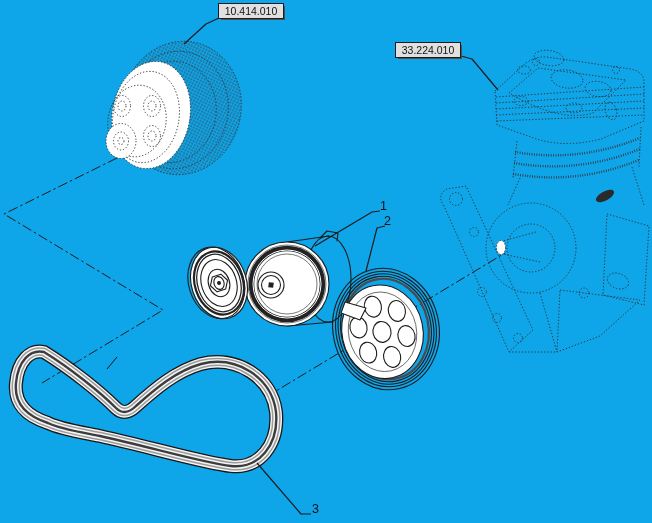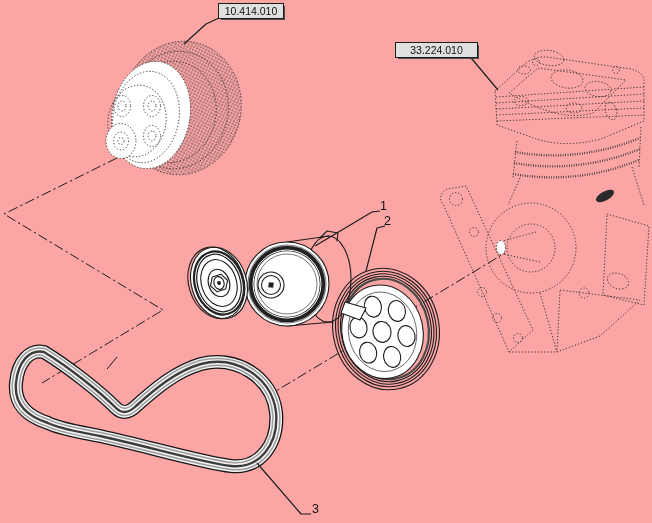--- a/index.html
+++ b/index.html
@@ -1,16 +1,16 @@
 <!DOCTYPE html>
 <html><head>
 <meta charset="utf-8">
 <style>
   html,body{margin:0;padding:0;background:#fff;}
-  #stage{position:relative;width:652px;height:523px;background:#fca5a5;overflow:hidden;
+  #stage{position:relative;width:652px;height:523px;background:#0ea5e9;overflow:hidden;
          font-family:"Liberation Sans",sans-serif;}
   #art{position:absolute;left:0;top:0;}
   .refbox{position:absolute;box-sizing:border-box;height:16px;
           background:#e0e0e0;border:1px solid #1c1c1c;
           box-shadow:2px 2px 0 -1px #4f4f4f;
           font-size:10.5px;line-height:14px;text-align:center;color:#111;
           padding:0 2px;white-space:nowrap;cursor:pointer;}
   .callout{position:absolute;font-size:12.5px;color:#111;line-height:12px;cursor:pointer;}
   
   .sld{fill:none;stroke:#1c1c1c;stroke-width:1.1;stroke-linejoin:round;stroke-linecap:round;}
@@ -169,19 +169,19 @@
   </g>
 
   <path class="ldr" d="M219,18 L206,24 L184,44"></path>
   <path class="ldr" d="M461,56 L472,59 L498,90"></path>
   <path class="ldr" d="M380,211 L372,212 L315,246"></path>
   <path class="ldr" d="M385,226 L377,228 L366,271"></path>
   <path class="ldr" d="M311,514 L301,514 L257,463"></path>
 </svg>
 
 <div class="refbox" style="left:218px;top:3px;width:66px;">10.414.010</div>
-<div class="refbox" style="left:395px;top:42px;width:83px;">33.224.010</div>
+<div class="refbox" style="left:395px;top:42px;width:66px;">33.224.010</div>
 
 <div class="callout" style="left:380px;top:200px;">1</div>
 <div class="callout" style="left:384px;top:215px;">2</div>
 <div class="callout" style="left:312px;top:503px;">3</div>
 
 </div>
 
 </body></html>

